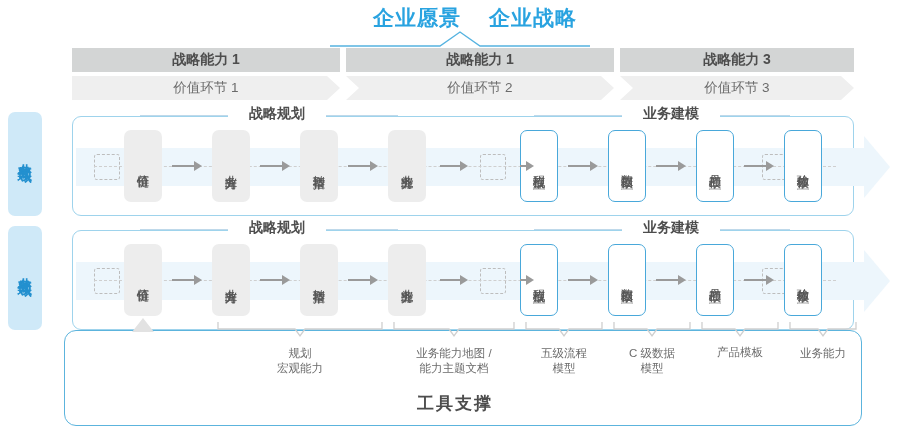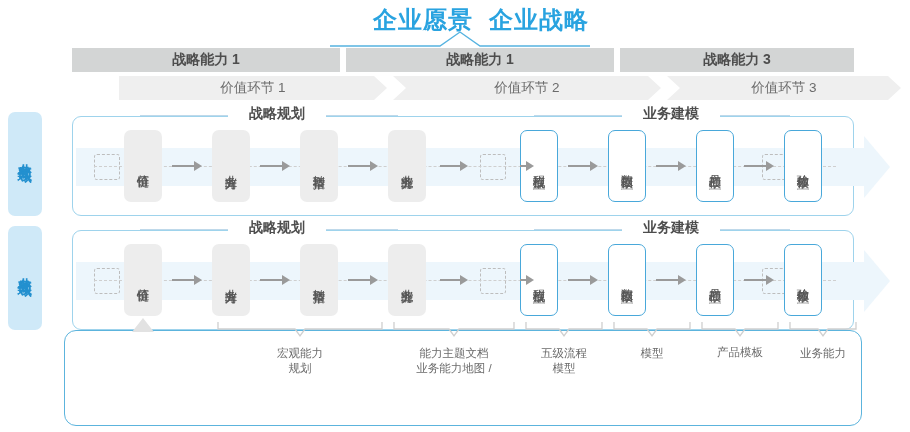--- a/index.html
+++ b/index.html
@@ -6,21 +6,21 @@
   body{
     width:910px;height:432px;background:#ffffff;
     font-family:"Liberation Sans","DejaVu Sans",sans-serif;
     color:#5a5a5a;overflow:hidden;position:relative;
   }
   .root{position:absolute;left:0;top:0;width:910px;height:432px;}
 
   
   .title-row{position:absolute;left:0;top:4px;width:910px;height:28px;}
   .title-txt{
-    position:absolute;top:0;font-size:24px;font-weight:bold;
+    position:absolute;top:0;font-size:21px;font-weight:bold;
     color:#29a3e0;letter-spacing:1px;white-space:nowrap;
   }
   #t-vision{left:373px;}
   #t-strategy{left:489px;}
 
   
   .title-chev{position:absolute;left:330px;top:30px;width:260px;height:18px;}
 
   
   .cap-band{position:absolute;top:48px;height:16px;}
@@ -133,21 +133,21 @@
       <div class="cap-cell" style="left: 0px; width: 268px;">
         <span>战略能力 1</span>
       </div>
       <div class="cap-cell" style="left: 274px; width: 268px;">
         <span>战略能力 1</span>
       </div>
       <div class="cap-cell" style="left: 548px; width: 234px;">
         <span>战略能力 3</span>
       </div>
     </div>
-  <div class="val-band" style="left:72px;width:782px;margin-left:47px;">
+  <div class="val-band" style="left:72px;width:782px;">
       <div style="position: absolute; left: 0px; top: 0px; width: 268px; height: 24px;">
         <svg width="268" height="24" style="position: absolute; left: 0px; top: 0px;">
           <path d="M0 0 L255 0 L268 12 L255 24 L0 24 Z" fill="#efefef"></path>
         </svg>
         <div class="val-cell" style="left: 0px; width: 268px;">价值环节 1</div>
       </div>
       <div style="position: absolute; left: 274px; top: 0px; width: 268px; height: 24px;">
         <svg width="268" height="24" style="position: absolute; left: 0px; top: 0px;">
           <path d="M0 0 L255 0 L268 12 L255 24 L0 24 L13 12 Z" fill="#efefef"></path>
         </svg>
@@ -162,20 +162,21 @@
     </div>
 
   <div class="dom-tab" style="top:112px;height:104px;">
     <span class="mixed">业务领域 1</span>
   </div>
   <div class="dom-tab" style="top:226px;height:104px;">
     <span class="mixed">业务领域 2</span>
   </div>
 
   <div class="tool-box"></div>
+  <div class="tool-title">工具支撑</div>
 
 <div class="row-box" style="top: 116px; height: 100px;"></div>
     <div class="flow-band" style="left: 76px; top: 148px; width: 788px;"></div>
     <div class="flow-arrow-head" style="left: 864px; top: 136px; border-top: 31px solid transparent; border-bottom: 31px solid transparent; border-left: 26px solid rgb(237, 246, 252);"></div>
     <div class="grp-line" style="left: 140px; top: 115px; width: 258px;"></div>
     <div class="grp-label" style="left: 228px; top: 105px; width: 80px; text-align: center;">战略规划</div>
     <div class="grp-line" style="left: 534px; top: 115px; width: 256px;"></div>
     <div class="grp-label" style="left: 622px; top: 105px; width: 80px; text-align: center;">业务建模</div>
     <div class="stub" style="left: 94px; top: 154px;"></div>
     <div class="stub" style="left: 480px; top: 154px;"></div>
@@ -302,41 +303,42 @@
     </div>
     <div class="arr" style="left: 520px; top: 275px; width: 14px;">
       <div class="shaft" style="width: 6px;"></div>
       <div class="head" style="left: 6px;"></div>
     </div>
     <div style="position: absolute; left: 132px; top: 318px; width: 0px; height: 0px; border-left: 11px solid transparent; border-right: 11px solid transparent; border-bottom: 14px solid rgb(226, 226, 226);"></div>
     <svg class="brace" width="176" height="16" style="left: 212px; top: 322px;">
       <path d="M6 0 L6 7 L83 7 L88 14 L93 7 L170 7 L170 0" fill="none" stroke="#cfcfcf" stroke-width="1.3"></path>
     </svg>
     <div class="tool-lab" style="left: 238px; top: 346px; width: 124px;">
+      <div>规划</div>
       <div>宏观能力</div>
-      <div>规划</div>
     </div>
     <svg class="brace" width="132" height="16" style="left: 388px; top: 322px;">
       <path d="M6 0 L6 7 L61 7 L66 14 L71 7 L126 7 L126 0" fill="none" stroke="#cfcfcf" stroke-width="1.3"></path>
     </svg>
     <div class="tool-lab" style="left: 392px; top: 346px; width: 124px;">
+      <div>业务能力地图 /</div>
       <div>能力主题文档</div>
-      <div>业务能力地图 /</div>
     </div>
     <svg class="brace" width="88" height="16" style="left: 520px; top: 322px;">
       <path d="M6 0 L6 7 L39 7 L44 14 L49 7 L82 7 L82 0" fill="none" stroke="#cfcfcf" stroke-width="1.3"></path>
     </svg>
     <div class="tool-lab" style="left: 502px; top: 346px; width: 124px;">
       <div>五级流程</div>
       <div>模型</div>
     </div>
     <svg class="brace" width="88" height="16" style="left: 608px; top: 322px;">
       <path d="M6 0 L6 7 L39 7 L44 14 L49 7 L82 7 L82 0" fill="none" stroke="#cfcfcf" stroke-width="1.3"></path>
     </svg>
     <div class="tool-lab" style="left: 590px; top: 346px; width: 124px;">
+      <div>C 级数据</div>
       <div>模型</div>
     </div>
     <svg class="brace" width="88" height="16" style="left: 696px; top: 322px;">
       <path d="M6 0 L6 7 L39 7 L44 14 L49 7 L82 7 L82 0" fill="none" stroke="#cfcfcf" stroke-width="1.3"></path>
     </svg>
     <div class="tool-lab" style="left: 678px; top: 346px; width: 124px; font-family: Liberation Mono, monospace;">
       <div>产品模板</div>
     </div>
     <svg class="brace" width="78" height="16" style="left: 784px; top: 322px;">
       <path d="M6 0 L6 7 L34 7 L39 14 L44 7 L72 7 L72 0" fill="none" stroke="#cfcfcf" stroke-width="1.3"></path>

